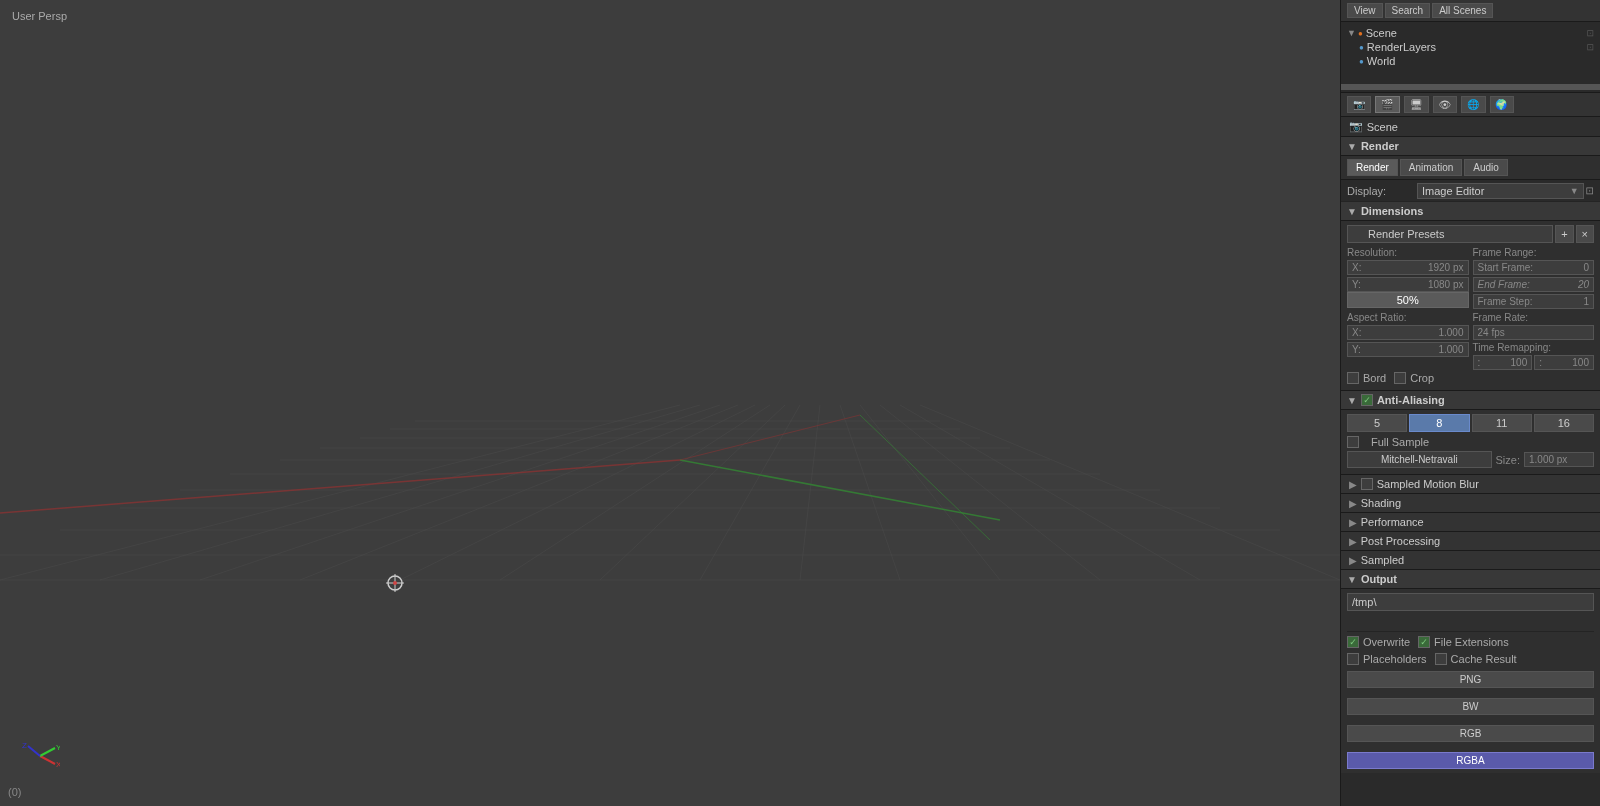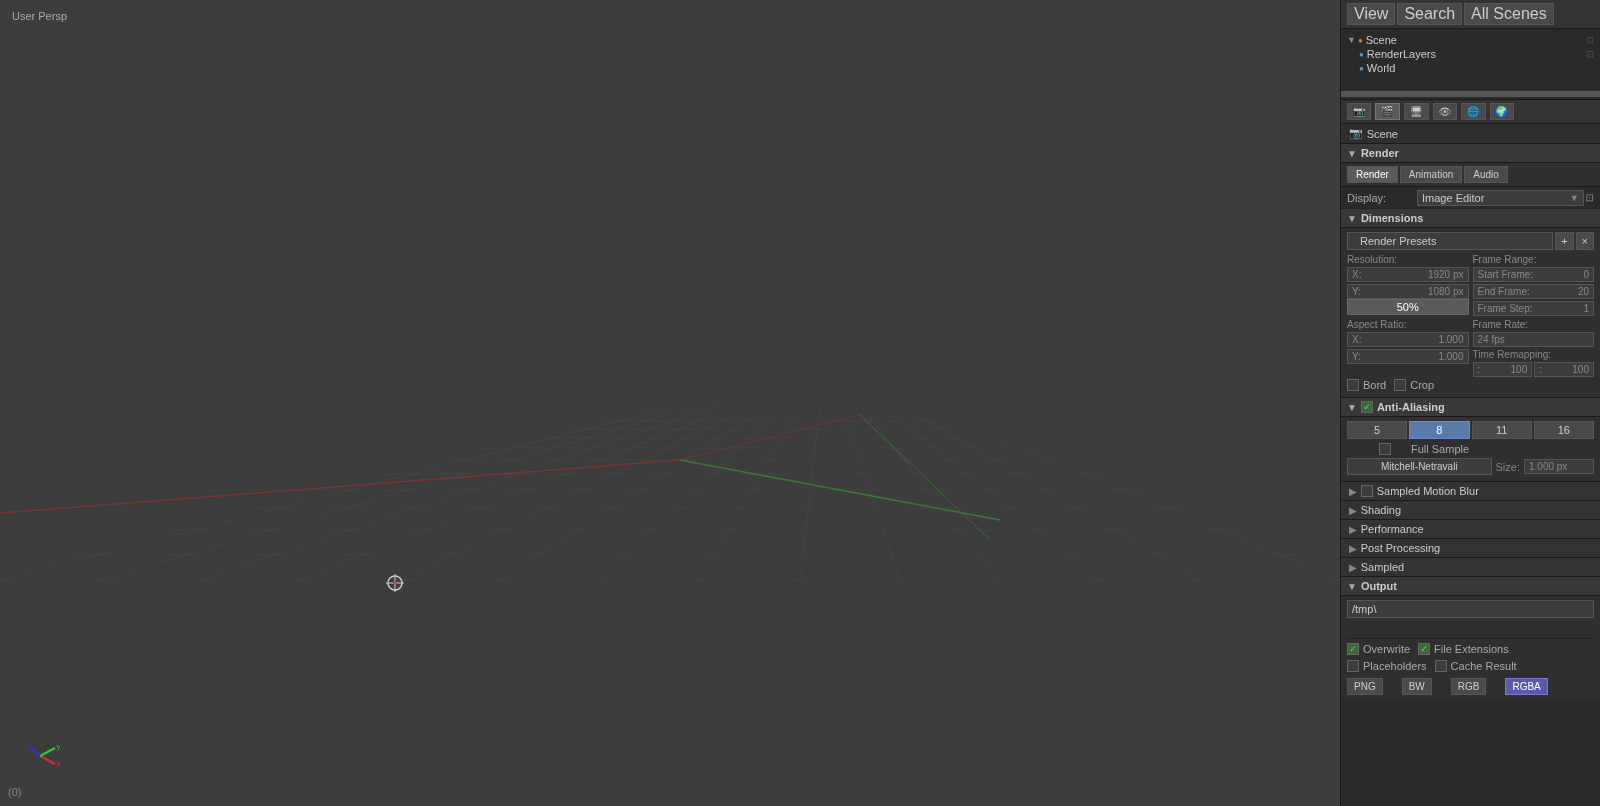--- a/index.html
+++ b/index.html
@@ -69,21 +69,21 @@
       border-bottom: 1px solid #1a1a1a;
     }
     #outliner-header-btns {
       display: flex;
       gap: 2px;
     }
     .header-btn {
       background: #4a4a4a;
       border: 1px solid #555;
       color: #ccc;
-      font-size: 16px;
+      font-size: 10px;
       padding: 1px 6px;
       cursor: pointer;
     }
     #scene-tree {
       padding: 4px 6px;
       min-height: 60px;
     }
     .tree-item {
       display: flex;
       align-items: center;
@@ -210,21 +210,21 @@
       align-items: center;
       margin-bottom: 4px;
       gap: 2px;
     }
     .presets-btn {
       flex: 1;
       background: #3d3d3d;
       border: 1px solid #555;
       color: #ccc;
       font-size: 11px;
-      padding: 2px 12px;
+      padding: 2px 20px;
       cursor: pointer;
       text-align: left;
     }
     .icon-btn {
       background: #4a4a4a;
       border: 1px solid #555;
       color: #ccc;
       font-size: 11px;
       padding: 2px 5px;
       cursor: pointer;
@@ -356,21 +356,22 @@
       margin-bottom: 20px;
     }
     .output-row {
       display: flex;
       align-items: center;
       gap: 8px;
       margin-bottom: 3px;
     }
     .format-btns {
       display: flex;
-      gap: 19px;
+      gap: 10px;
+      flex-direction: column;
     }
     .fmt-btn {
       background: #4a4a4a;
       border: 1px solid #555;
       color: #ccc;
       font-size: 10px;
       padding: 2px 6px;
       cursor: pointer;
     }
     .fmt-btn.active { background: #5a5aaa; border-color: #7a7acc; color: #fff; }
@@ -549,21 +550,21 @@
             <span>1080 px</span>
           </div>
           <div class="pct-field">50%</div>
         </div>
         <div class="col-right">
           <div class="sub-label">Frame Range:</div>
           <div class="num-field">
             <span>Start Frame:</span>
             <span>0</span>
           </div>
-          <div class="num-field" style="margin-top:2px;">
+          <div class="num-field" style="margin-top:2px;font-style:italic;">
             <span>End Frame:</span>
             <span>20</span>
           </div>
           <div class="num-field" style="margin-top:2px;">
             <span>Frame Step:</span>
             <span>1</span>
           </div>
         </div>
       </div>
 
@@ -616,21 +617,21 @@
       <span class="section-title">Anti-Aliasing</span>
     </div>
 
     <div class="aa-content">
       <div class="aa-btns">
         <button class="aa-btn">5</button>
         <button class="aa-btn active">8</button>
         <button class="aa-btn">11</button>
         <button class="aa-btn">16</button>
       </div>
-      <div style="display:flex;align-items:center;gap:20px;margin-bottom:3px;margin-left:32px;">
+      <div style="display:flex;align-items:center;gap:12px;margin-bottom:3px;">
         <div class="cb"></div>
         <span class="cb-label">Full Sample</span>
       </div>
       <div class="filter-row">
         <button class="filter-btn">Mitchell-Netravali</button>
         <span style="color:#888;font-size:11px;">Size:</span>
         <div class="num-field" style="width:70px;">
           <span>1.000 px</span>
         </div>
       </div>

